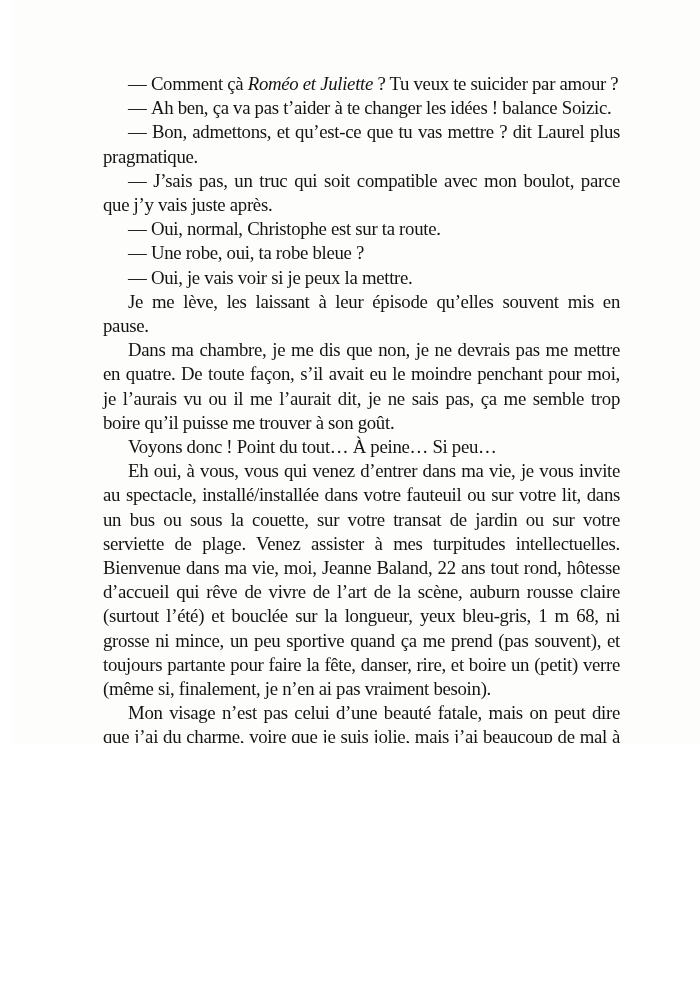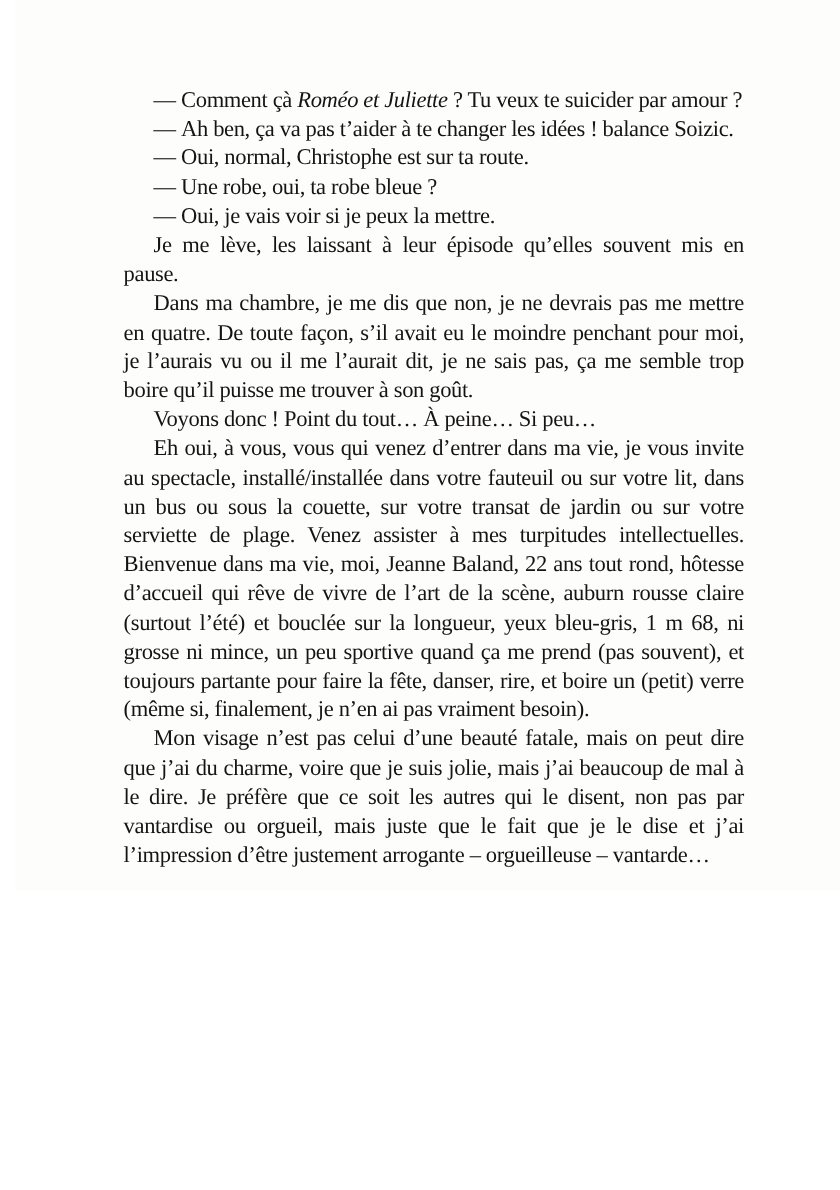--- a/index.html
+++ b/index.html
@@ -49,20 +49,22 @@
 <body>
 
 <div class="page">
 
   <div class="text-block">
 
     <p><span>—&nbsp;Comment çà </span><span class="it">Roméo et Juliette</span><span>&nbsp;? Tu veux te suicider par amour&nbsp;?</span></p>
 
 
     <p>—&nbsp;Ah ben, ça va pas t’aider à te changer les idées&nbsp;! balance Soizic.</p>
+    <p>—&nbsp;Bon, admettons, et qu’est-ce que tu vas mettre&nbsp;? dit Laurel plus pragmatique.</p>
+    <p>—&nbsp;J’sais pas, un truc qui soit compatible avec mon boulot, parce que j’y vais juste après.</p>
     <p>—&nbsp;Oui, normal, Christophe est sur ta route.</p>
     <p>—&nbsp;Une robe, oui, ta robe bleue&nbsp;?</p>
     <p>—&nbsp;Oui, je vais voir si je peux la mettre.</p>
     <p>Je me lève, les laissant à leur épisode qu’elles souvent mis en pause.</p>
     <p>Dans ma chambre, je me dis que non, je ne devrais pas me mettre en quatre. De toute façon, s’il avait eu le moindre penchant pour moi, je l’aurais vu ou il me l’aurait dit, je ne sais pas, ça me semble trop boire qu’il puisse me trouver à son goût.</p>
     <p>Voyons donc&nbsp;! Point du tout… À peine… Si peu…</p>
     <p>Eh oui, à vous, vous qui venez d’entrer dans ma vie, je vous invite au spectacle, installé/installée dans votre fauteuil ou sur votre lit, dans un bus ou sous la couette, sur votre transat de jardin ou sur votre serviette de plage. Venez assister à mes turpitudes intellectuelles. Bienvenue dans ma vie, moi, Jeanne Baland, 22 ans tout rond, hôtesse d’accueil qui rêve de vivre de l’art de la scène, auburn rousse claire (surtout l’été) et bouclée sur la longueur, yeux bleu-gris, 1&nbsp;m&nbsp;68, ni grosse ni mince, un peu sportive quand ça me prend (pas souvent), et toujours partante pour faire la fête, danser, rire, et boire un (petit) verre (même si, finalement, je n’en ai pas vraiment besoin).</p>
     <p>Mon visage n’est pas celui d’une beauté fatale, mais on peut dire que j’ai du charme, voire que je suis jolie, mais j’ai beaucoup de mal à le dire. Je préfère que ce soit les autres qui le disent, non pas par vantardise ou orgueil, mais juste que le fait que je le dise et j’ai l’impression d’être justement arrogante – orgueilleuse – vantarde…</p>
 
   </div>

